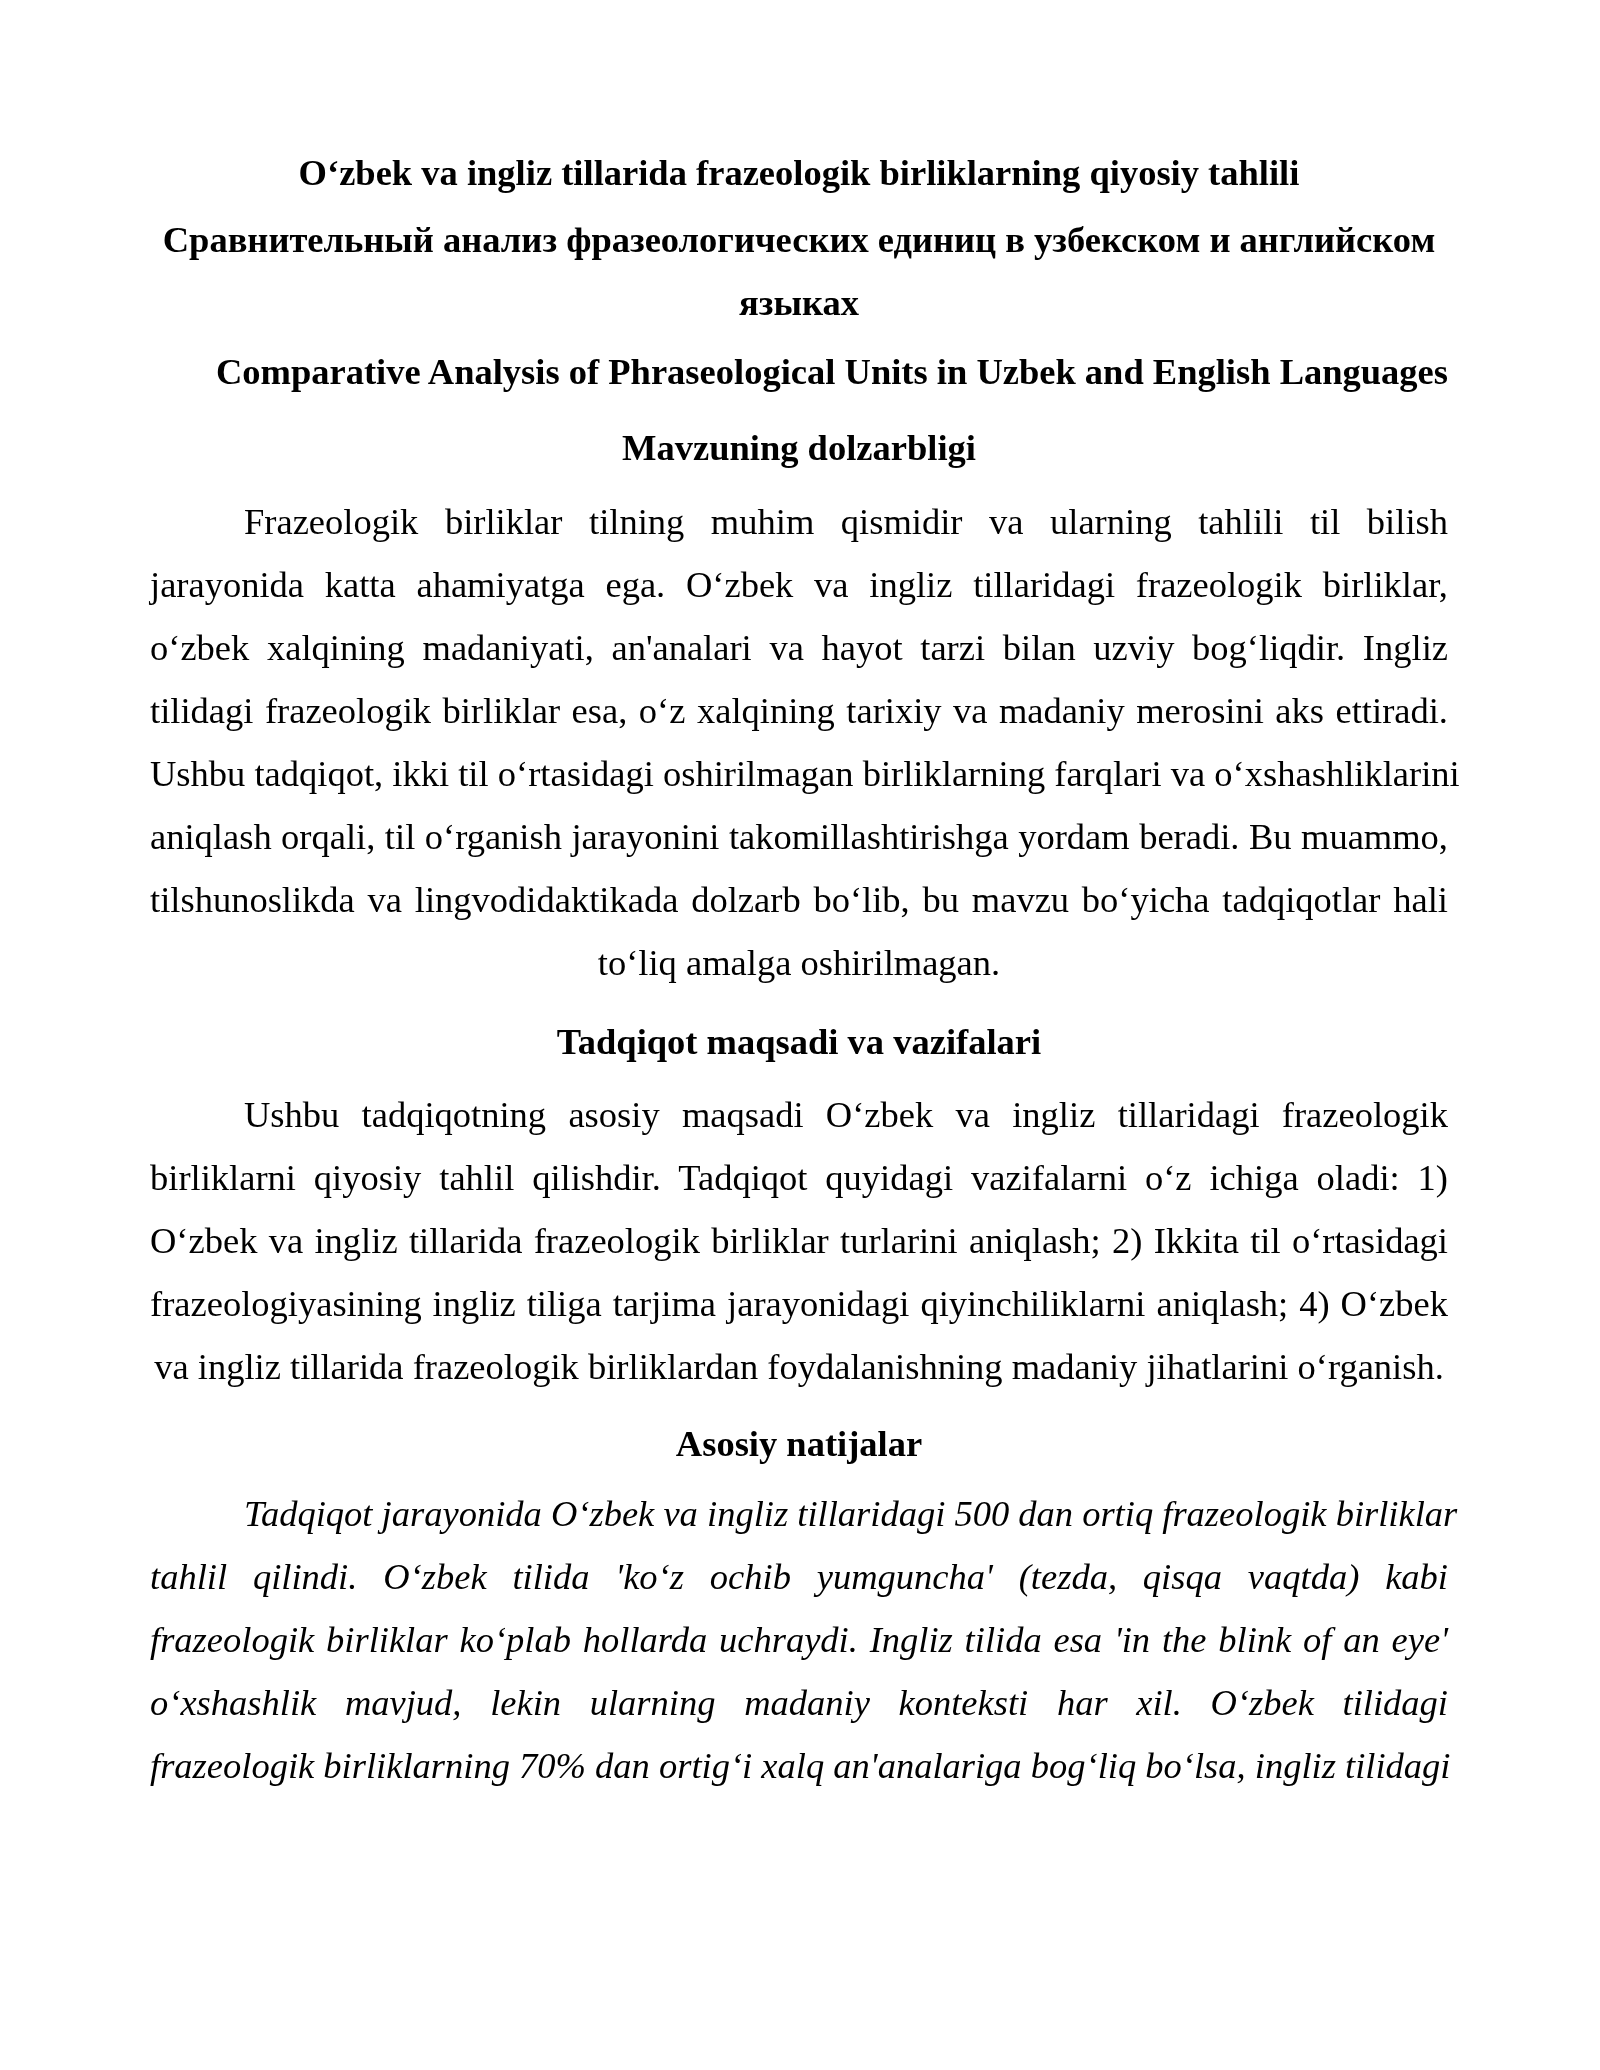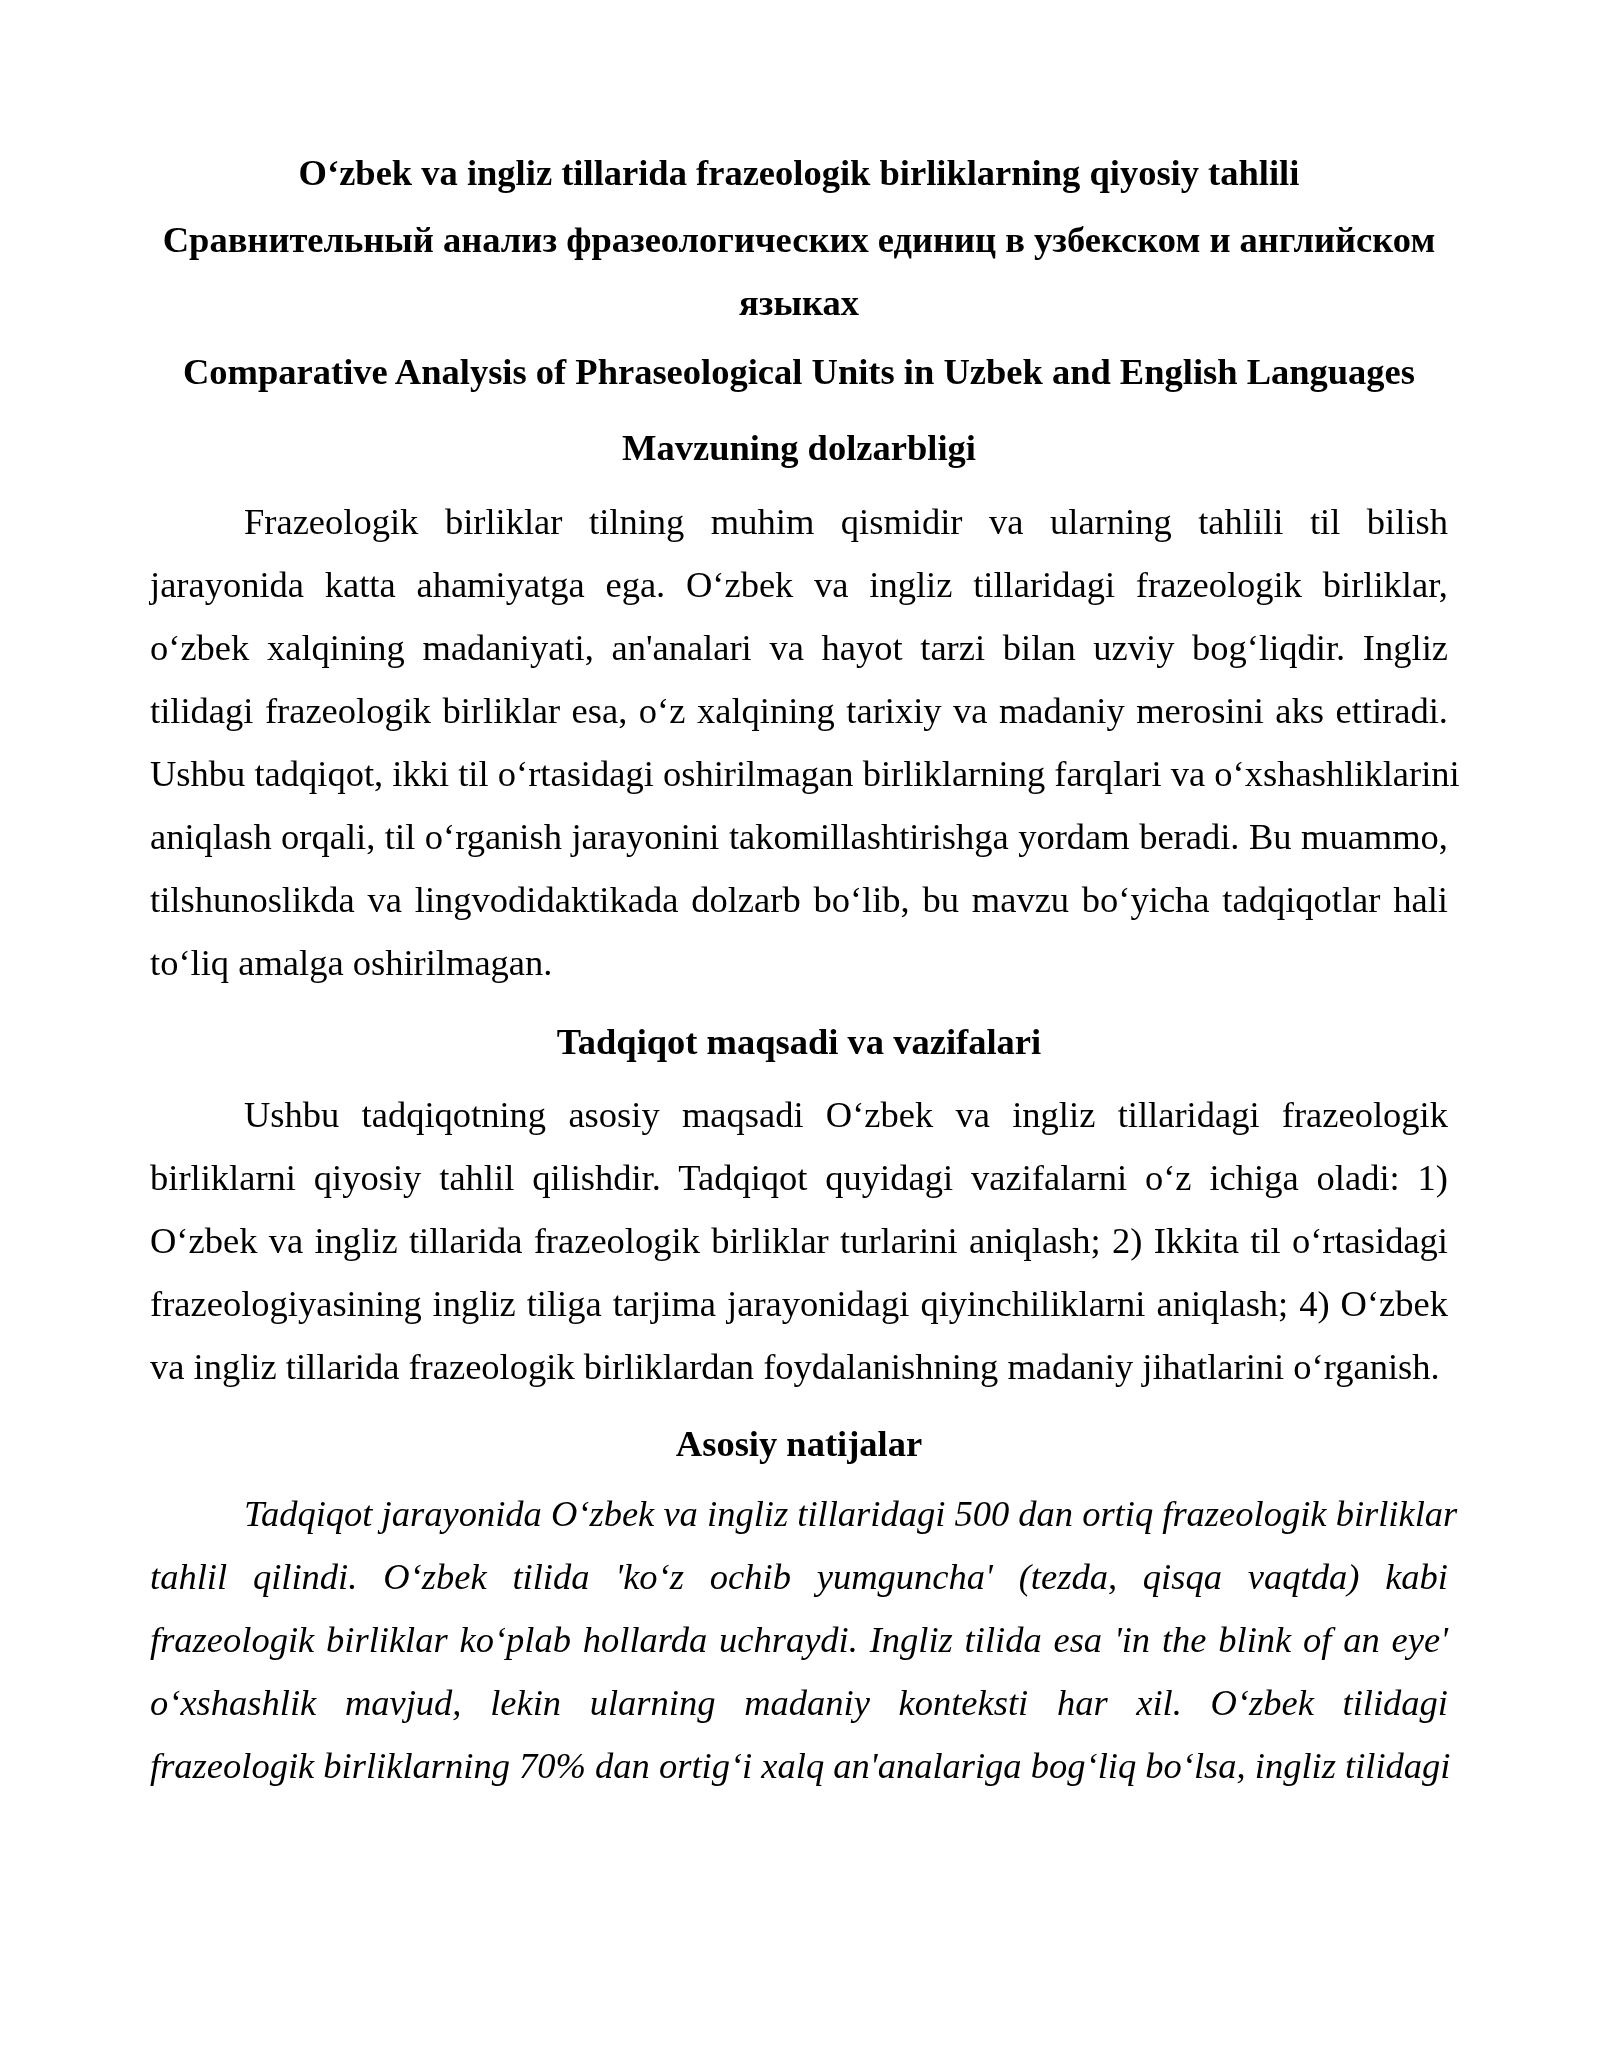--- a/index.html
+++ b/index.html
@@ -28,28 +28,28 @@
     white-space: nowrap;
   }
   
   .jl {
     text-align: justify;
     text-align-last: justify;
     white-space: nowrap;
   }
   
   .ll {
-    text-align: left;
+    text-align: center;
     white-space: nowrap;
   }
   
   .ind { text-indent: 94px; }
 
   .mt4  { margin-top: 4px; }
-  .mt6  { margin-top: 6px; }
+  .mt6  { margin-top: 6px; text-align: right; }
   .mt7  { margin-top: 7px; font-style: italic; }
   .mt10 { margin-top: 10px; }
   .mt11 { margin-top: 11px; }
   .mt13 { margin-top: 13px; }
   .mt14 { margin-top: 14px; }
   .mt16 { margin-top: 16px; }
 
   .pagenum {
     position: absolute;
     top: 1922px;

